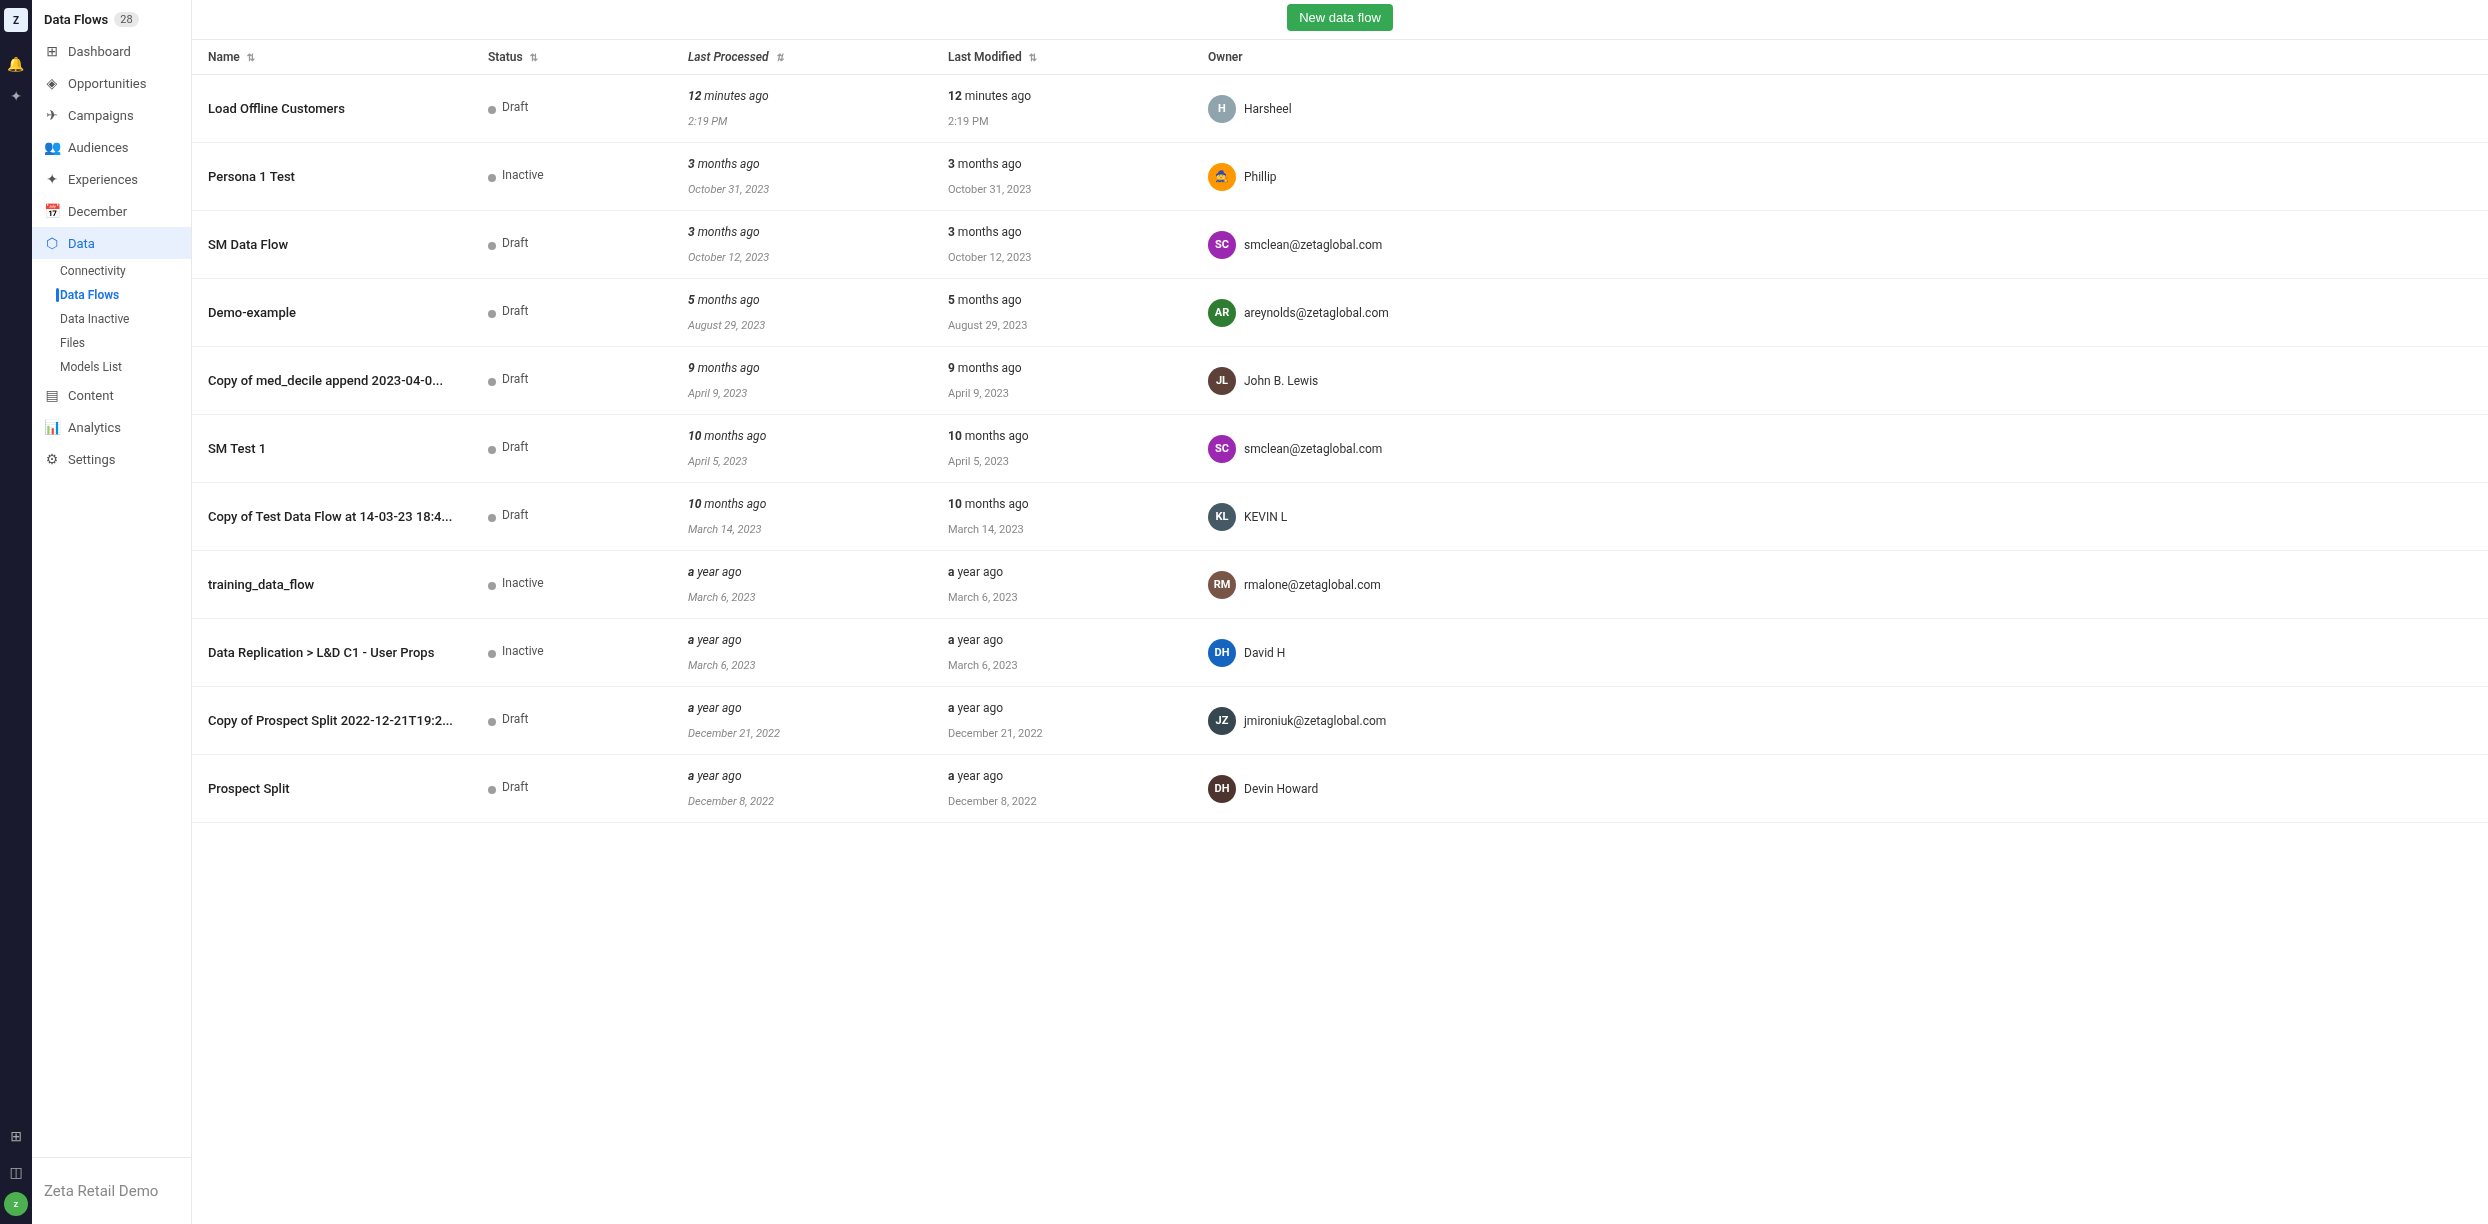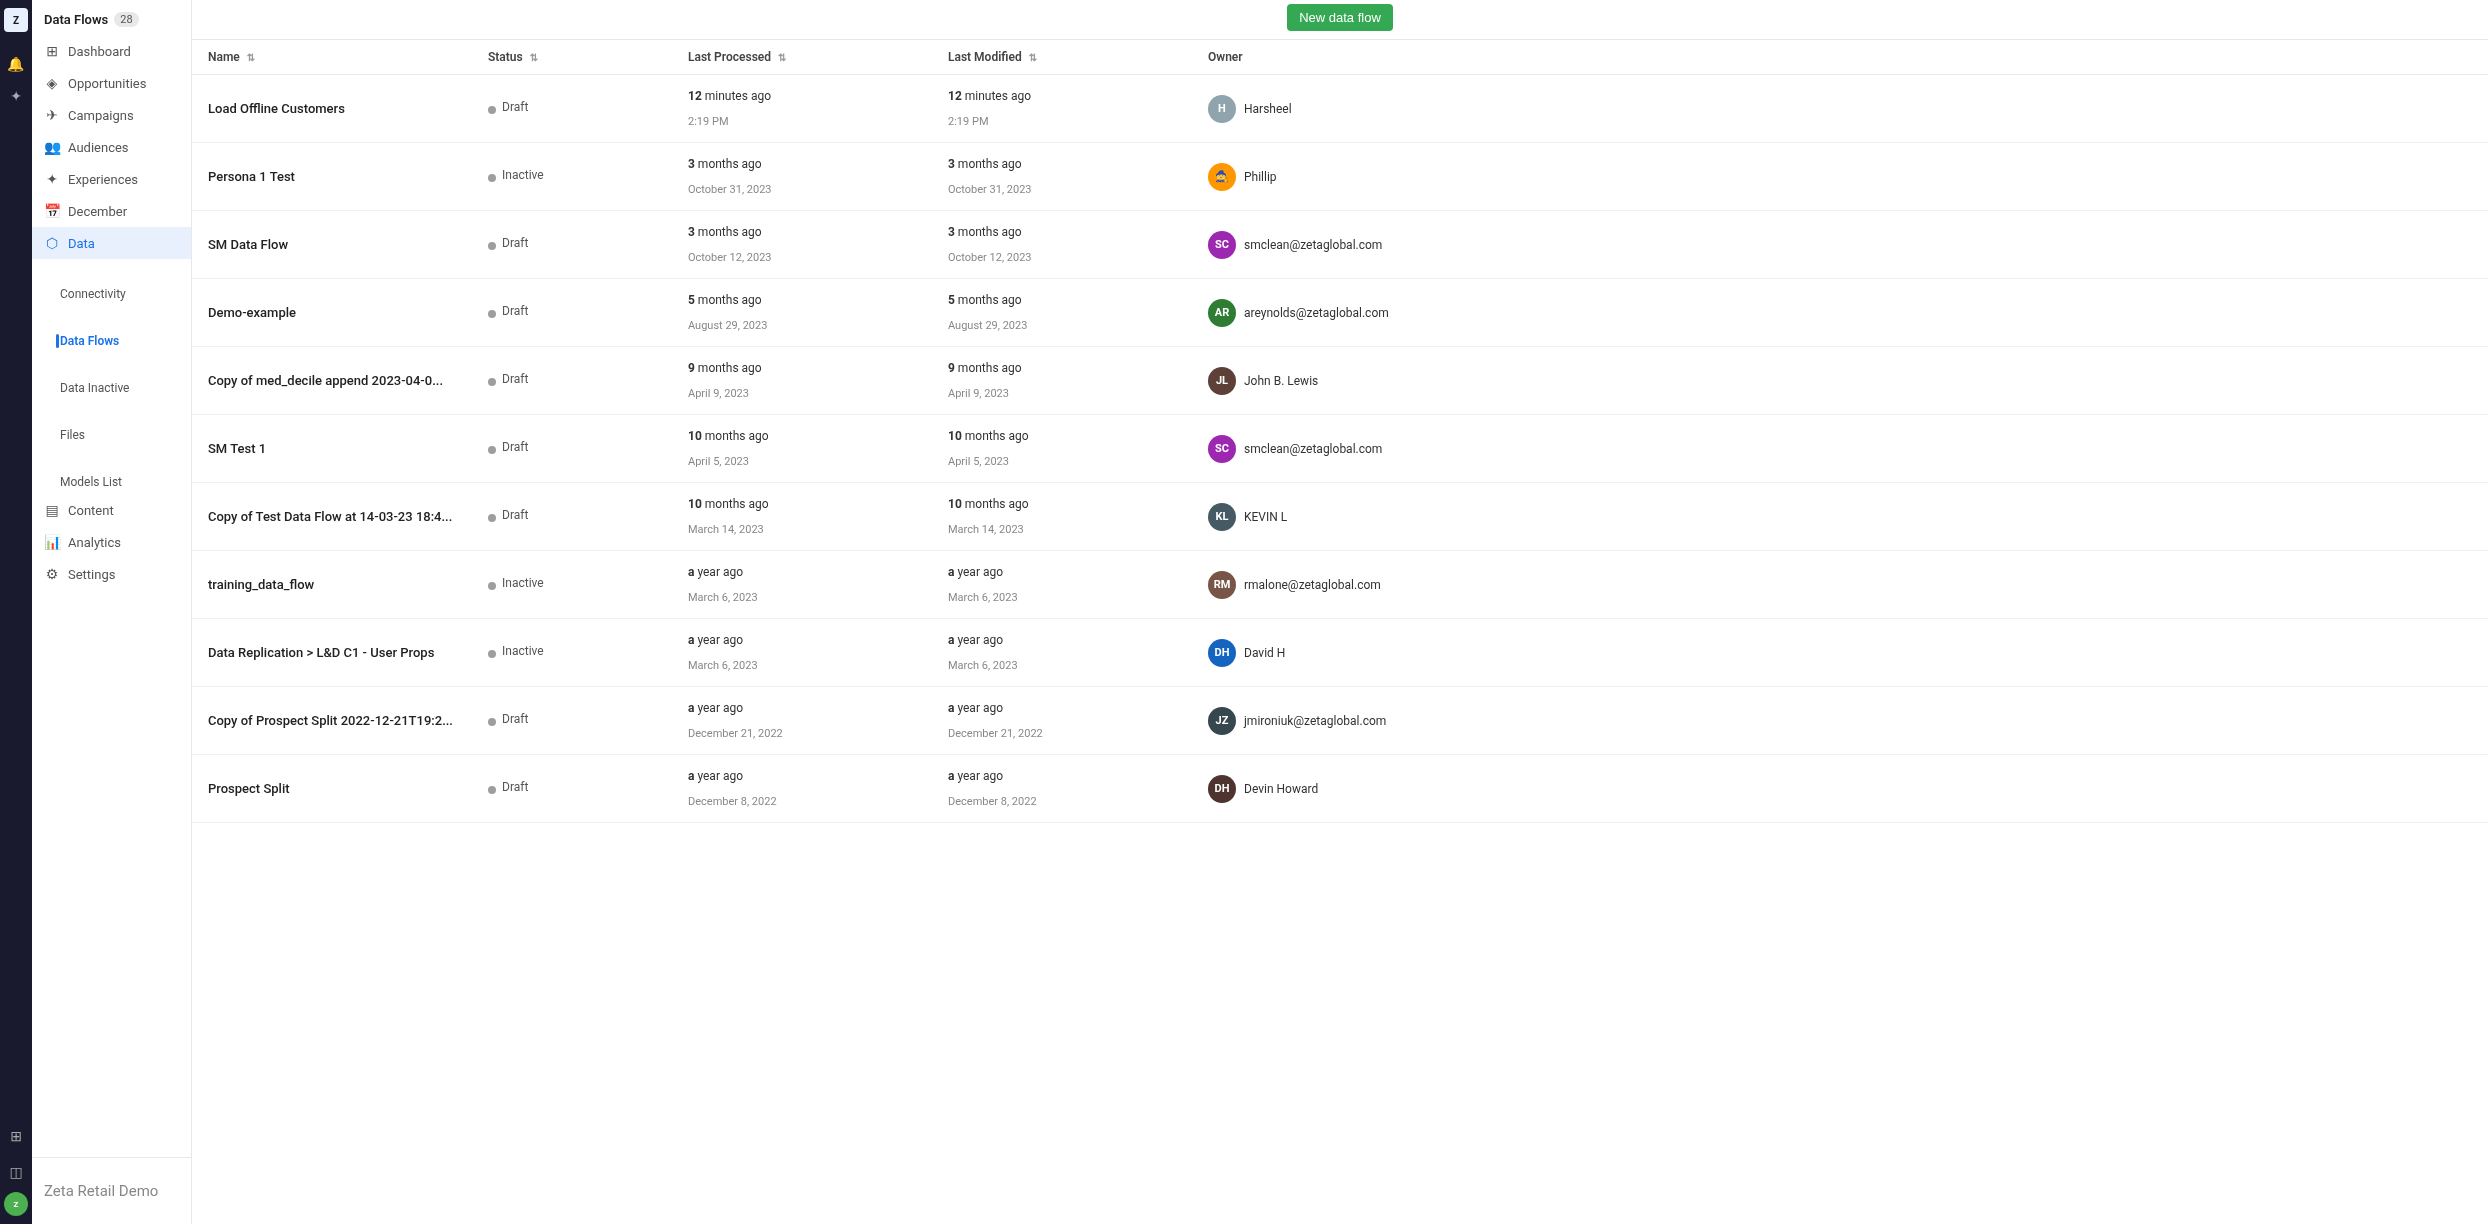--- a/index.html
+++ b/index.html
@@ -98,21 +98,20 @@
     .sidebar-item .item-icon { font-size: 14px; width: 16px; text-align: center; }
     .sidebar-sub { padding-left: 28px; }
     .sidebar-sub-item {
       display: flex;
       align-items: center;
       padding: 5px 12px 5px 0;
       cursor: pointer;
       color: #555;
       font-size: 12px;
       position: relative;
-      margin-top: 23px;
     }
     .sidebar-sub-item.active { color: #1a73e8; font-weight: 600; }
     .sidebar-sub-item.active::before {
       content: '';
       position: absolute;
       left: -4px;
       top: 50%;
       transform: translateY(-50%);
       width: 3px;
       height: 14px;
@@ -192,21 +191,21 @@
     tbody tr {
       border-bottom: 1px solid #f0f0f0;
       transition: background 0.1s;
     }
     td {
       padding: 14px 16px;
       vertical-align: middle;
     }
     .col-name { width: 280px; }
     .col-status { width: 200px; }
-    .col-processed { width: 260px; }
+    .col-processed { width: 260px; font-style: italic; }
     .col-modified { width: 260px; }
     .col-owner { width: auto; }
 
     .flow-name {
       font-size: 13px;
       font-weight: 500;
       color: #222;
     }
 
     .status-badge {

